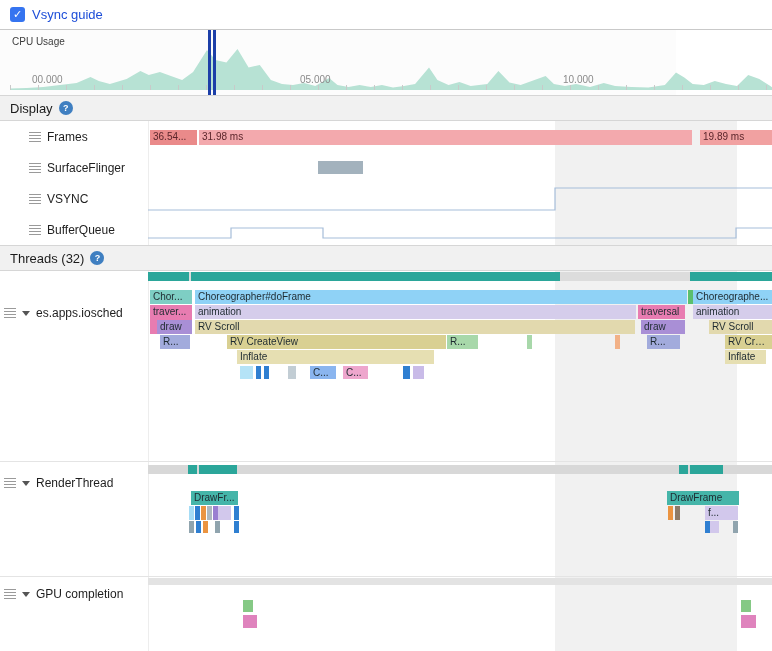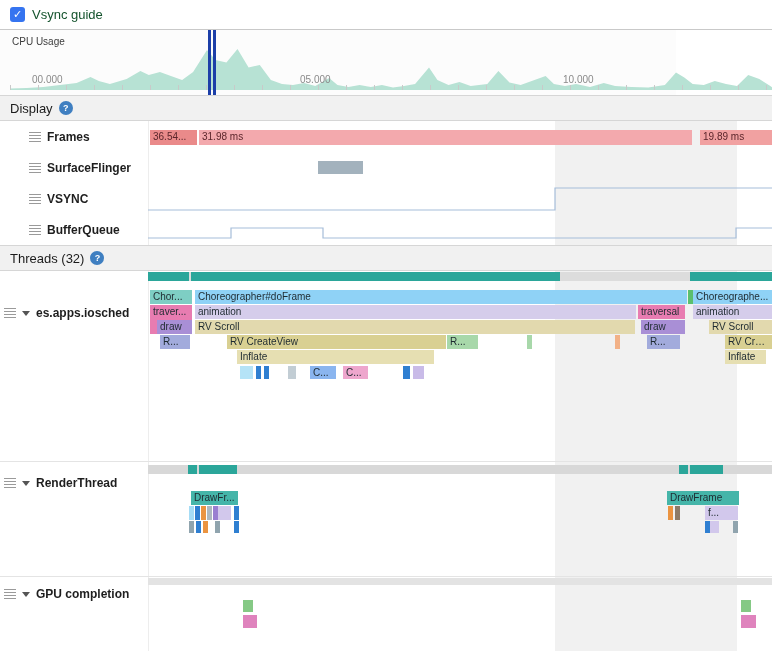--- a/index.html
+++ b/index.html
@@ -3,42 +3,42 @@
 <meta charset="utf-8">
 <style>
   * { margin:0; padding:0; box-sizing:border-box; }
   body { font-family:"Liberation Sans", sans-serif; background:#fff; }
   #win { position:relative; width:772px; height:651px; overflow:hidden; background:#fff; }
 
   .topbar { position:absolute; left:0; top:0; width:772px; height:30px; background:#fff;
             border-bottom:1px solid #c9c9c9; display:flex; align-items:center; gap:7px; padding-left:10px; }
   .checkbox { width:15px; height:15px; border-radius:3px; background:#3574f0; color:#fff;
               display:flex; align-items:center; justify-content:center; font-size:11px; line-height:1; }
-  .cb-label { font-size:13px; color:#14532d; }
+  .cb-label { font-size:13px; color:#1d4ed8; }
 
   #cpu-panel { position:absolute; left:0; top:30px; width:676px; height:65px; background:#fcfcfc; }
   #cpu-svg { position:absolute; left:0; top:0; }
   .cpu-label { position:absolute; left:12px; top:6px; font-size:10px; color:#3c3c3c; }
   .tick { position:absolute; top:44px; font-size:10px; color:#8a8a8a; }
   .minor-ticks { position:absolute; left:10px; top:55px; width:762px; height:5px;
                  background:repeating-linear-gradient(to right,#c9c9c9 0 1px,transparent 1px 28px); }
   .cursor { position:absolute; top:0; width:3px; height:65px; }
 
   .band { position:absolute; }
   .col-sep { position:absolute; left:148px; top:95px; width:1px; height:556px; background:#ededed; }
 
   .section-header { position:absolute; left:0; width:772px; height:26px; background:#f1f1f1;
                     border-top:1px solid #d6d6d6; border-bottom:1px solid #d6d6d6;
                     display:flex; align-items:center; gap:6px; padding-left:10px;
                     font-size:13px; color:#1b1b1b; }
   .help { width:14px; height:14px; border-radius:50%; background:#3f7fc1; color:#fff; font-size:9px;
           font-weight:bold; display:flex; align-items:center; justify-content:center; flex:0 0 auto; }
 
   .row-label { position:absolute; display:flex; align-items:center; gap:6px; height:14px;
-               font-size:12px; color:#1e1e1e; white-space:nowrap;font-weight:bold; }
+               font-size:12px; color:#1e1e1e; white-space:nowrap; }
   .handle { width:12px; height:10px; flex:0 0 auto;
             background:repeating-linear-gradient(to bottom,#9a9a9a 0 1px,transparent 1px 3px); }
   .caret { width:0; height:0; border-left:4px solid transparent; border-right:4px solid transparent;
            border-top:5px solid #555; flex:0 0 auto; }
 
   .bar { position:absolute; font-size:10px; color:#1e2a30; overflow:hidden; white-space:nowrap;
          text-overflow:ellipsis; padding:1px 2px 0 3px; line-height:12px; }
   .divider { position:absolute; left:0; width:772px; height:1px; background:#e4e4e4; }
 
   #lines-svg { position:absolute; left:0; top:0; pointer-events:none; }

